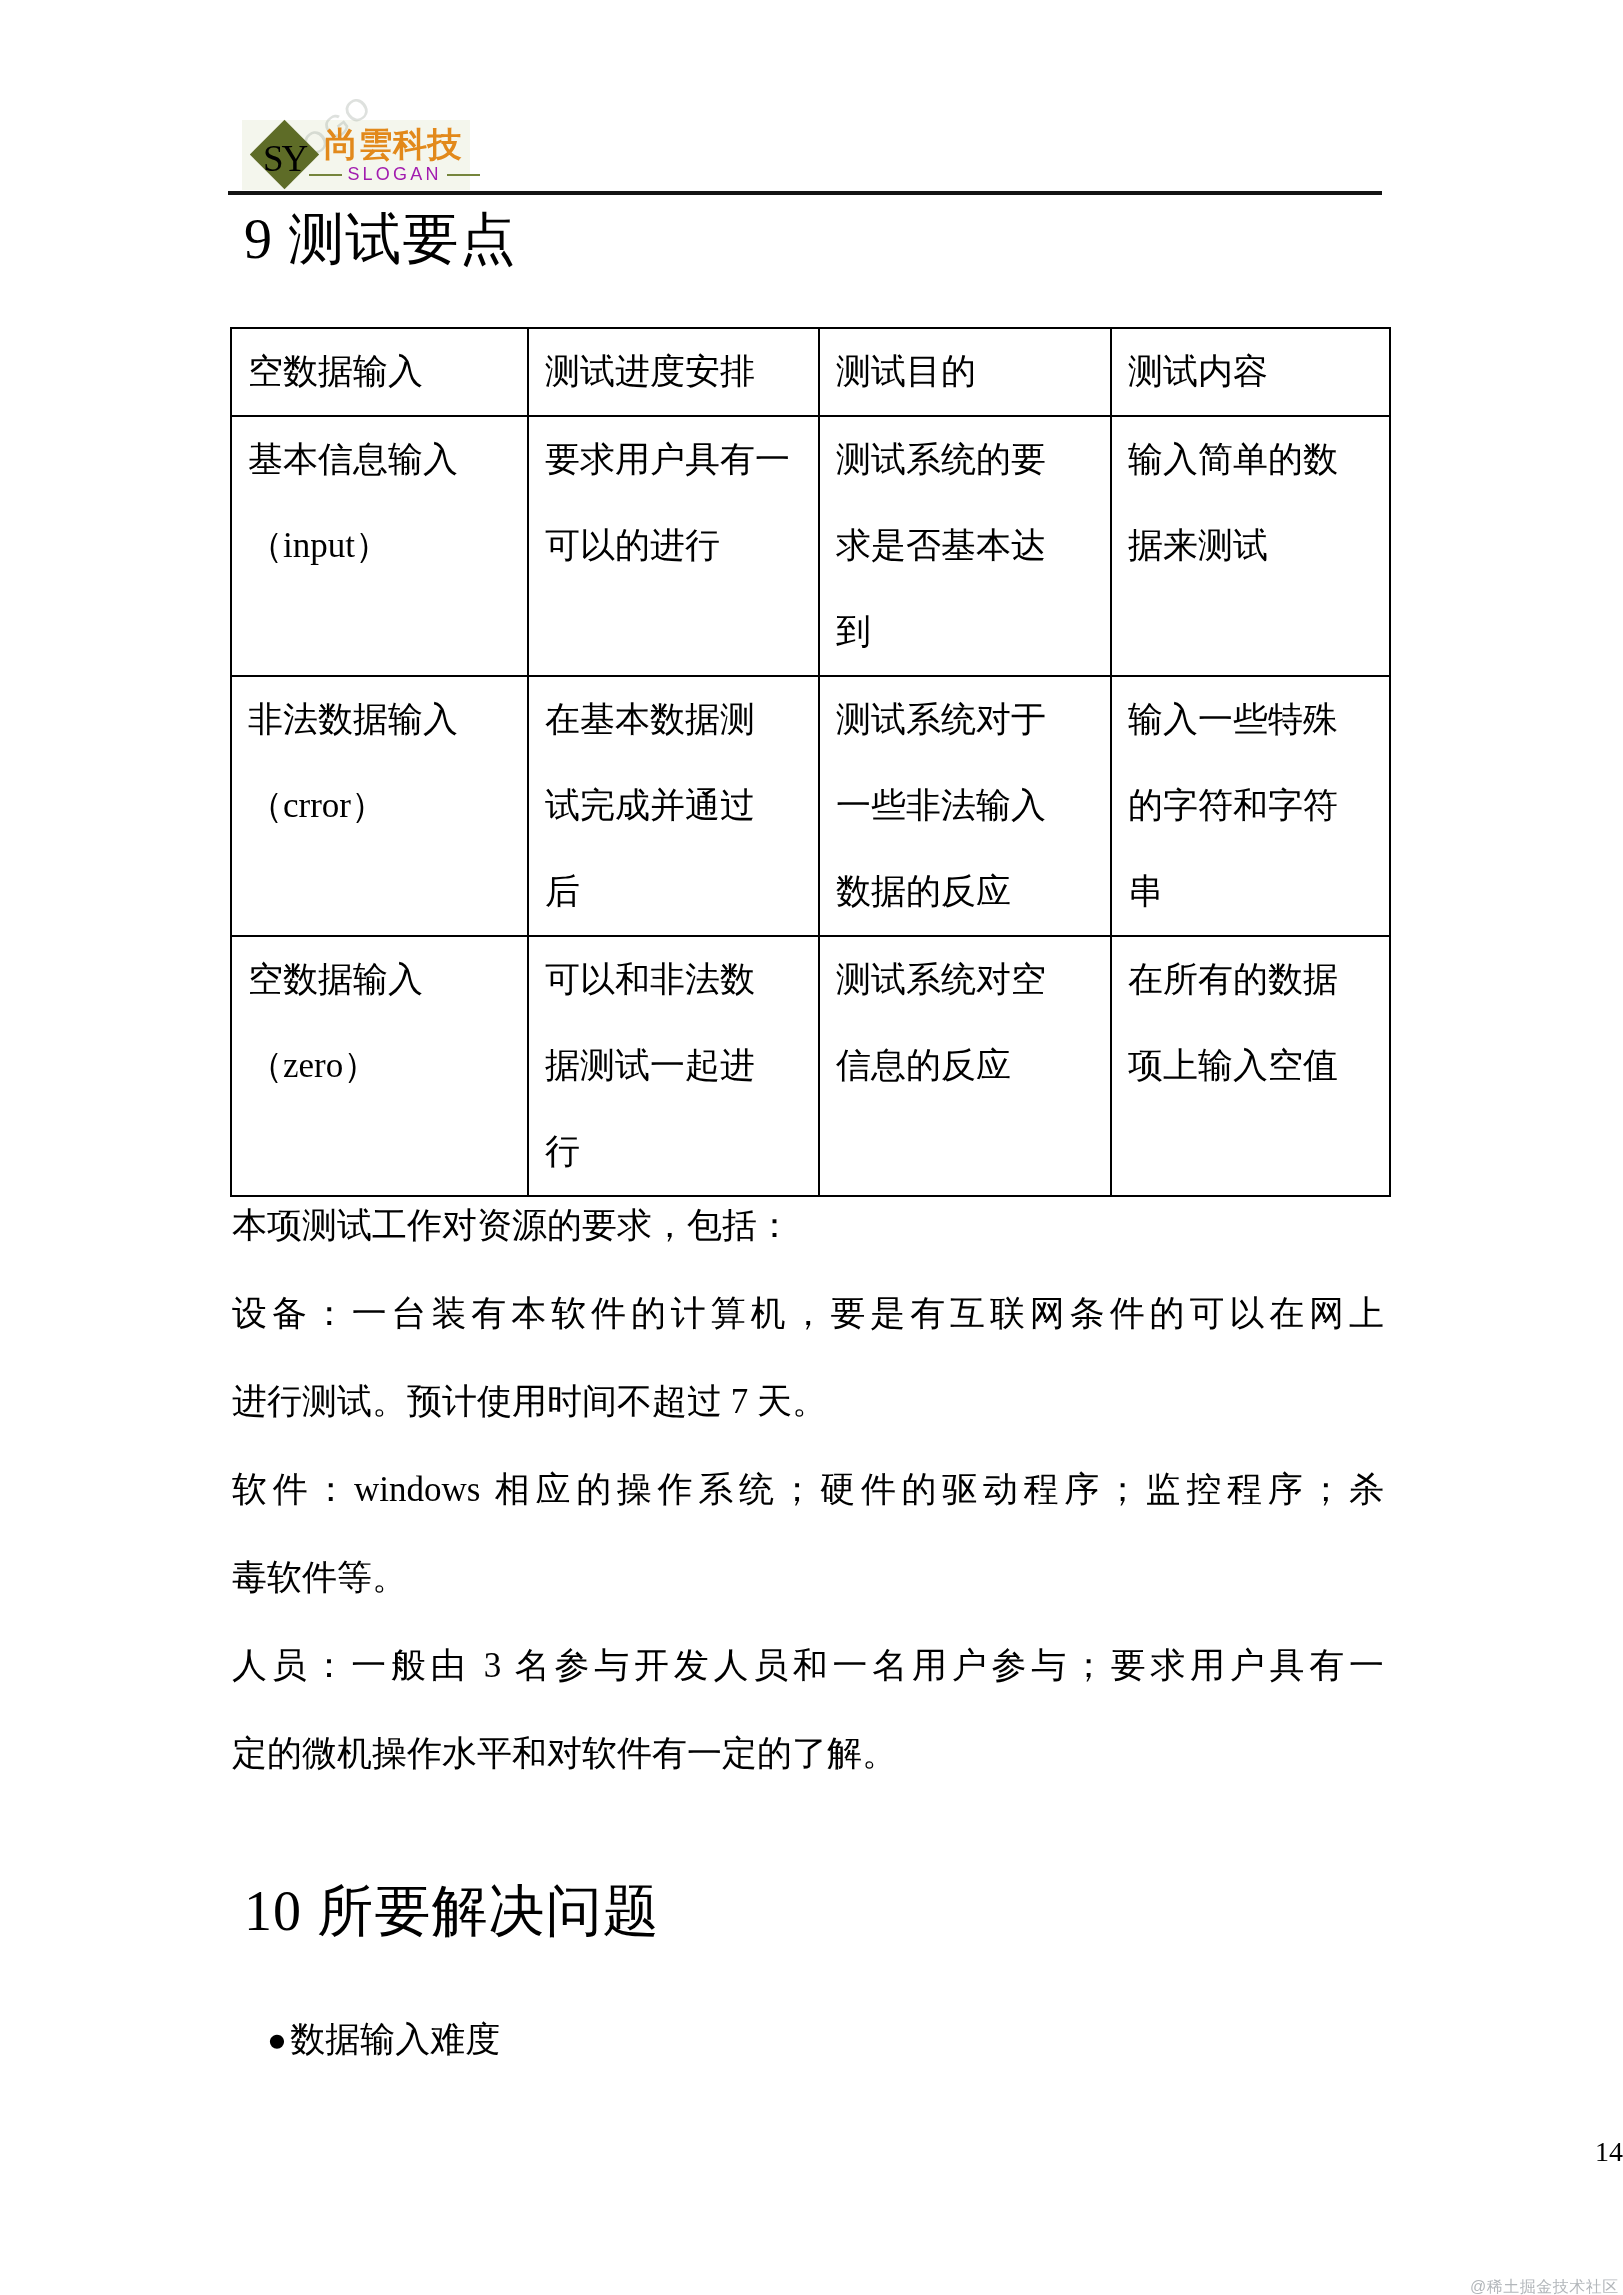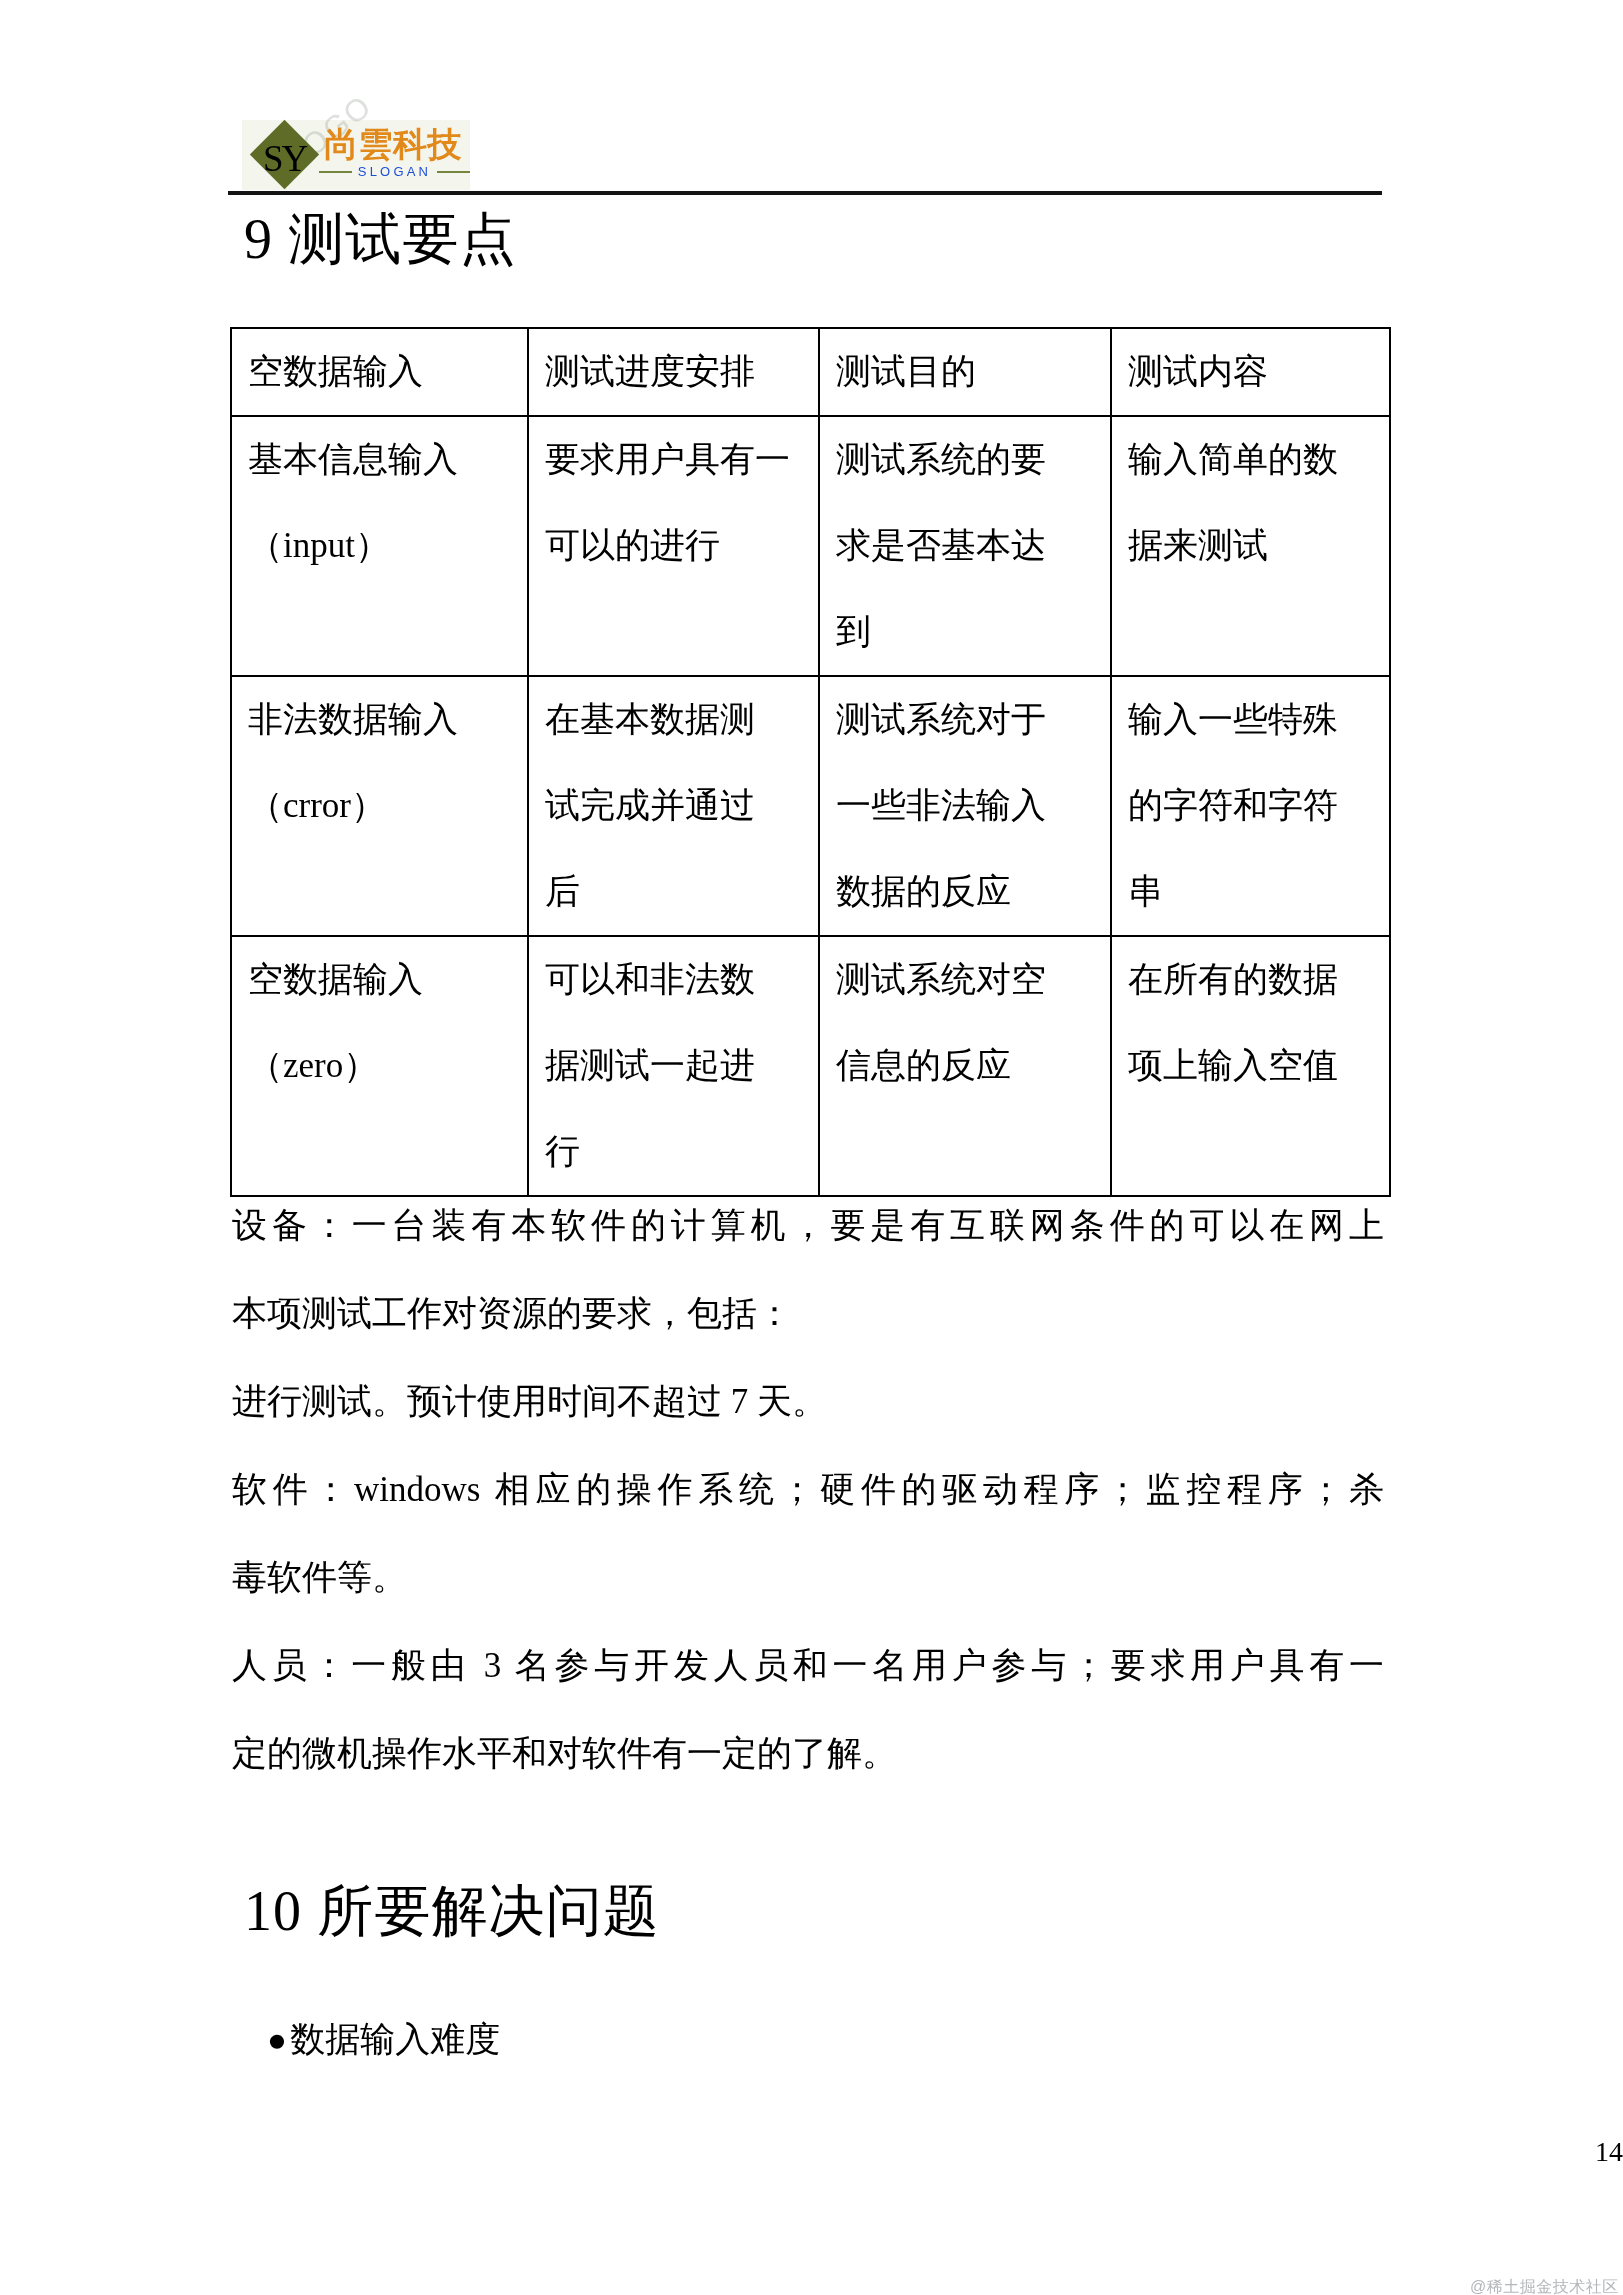--- a/index.html
+++ b/index.html
@@ -31,21 +31,21 @@
     position:absolute;left:82px;top:2px;
     font-size:34px;font-weight:bold;letter-spacing:0.5px;
     color:#e2891b;white-space:nowrap;
   }
   #logo-slogan-row{
     position:absolute;left:82px;top:44px;width:141px;
     display:flex;align-items:center;justify-content:center;gap:5.4px;
   }
   .slogan-dash{flex:0 0 33px;height:0;border-top:2.1px solid #75853c;}
   #logo-slogan{
-    font-size:13px;letter-spacing:3.2px;color:#1d4ed8;
+    font-size:18px;letter-spacing:3.2px;color:#a21caf;
     font-family:"Liberation Sans","DejaVu Sans",sans-serif;
   }
   #logo-watermark{
     position:absolute;left:38px;top:28px;
     font-size:31px;letter-spacing:2.1px;color:#9aa39a;opacity:.32;
     transform:rotate(-38deg);transform-origin:left top;
     font-family:"Liberation Sans","DejaVu Sans",sans-serif;
   }
   
   #header-rule{
@@ -206,22 +206,22 @@
       </td>
       <td>
         <div class="cl">在所有的数据</div>
             <div class="cl">项上输入空值</div>
       </td>
     </tr>
   </tbody>
     </table>
 
   <div id="paragraphs">
+    <div class="pline">本项测试工作对资源的要求，包括：</div>
     <div class="pline jline">设备：一台装有本软件的计算机，要是有互联网条件的可以在网上</div>
-    <div class="pline">本项测试工作对资源的要求，包括：</div>
     <div class="pline">进行测试。预计使用时间不超过 7 天。</div>
     <div class="pline jline">软件：windows 相应的操作系统；硬件的驱动程序；监控程序；杀</div>
     <div class="pline">毒软件等。</div>
     <div class="pline jline">人员：一般由 3 名参与开发人员和一名用户参与；要求用户具有一</div>
     <div class="pline">定的微机操作水平和对软件有一定的了解。</div>
   </div>
 
   <div id="heading-10" class="h-big">10 所要解决问题</div>
 
   <div id="bullet-line">

